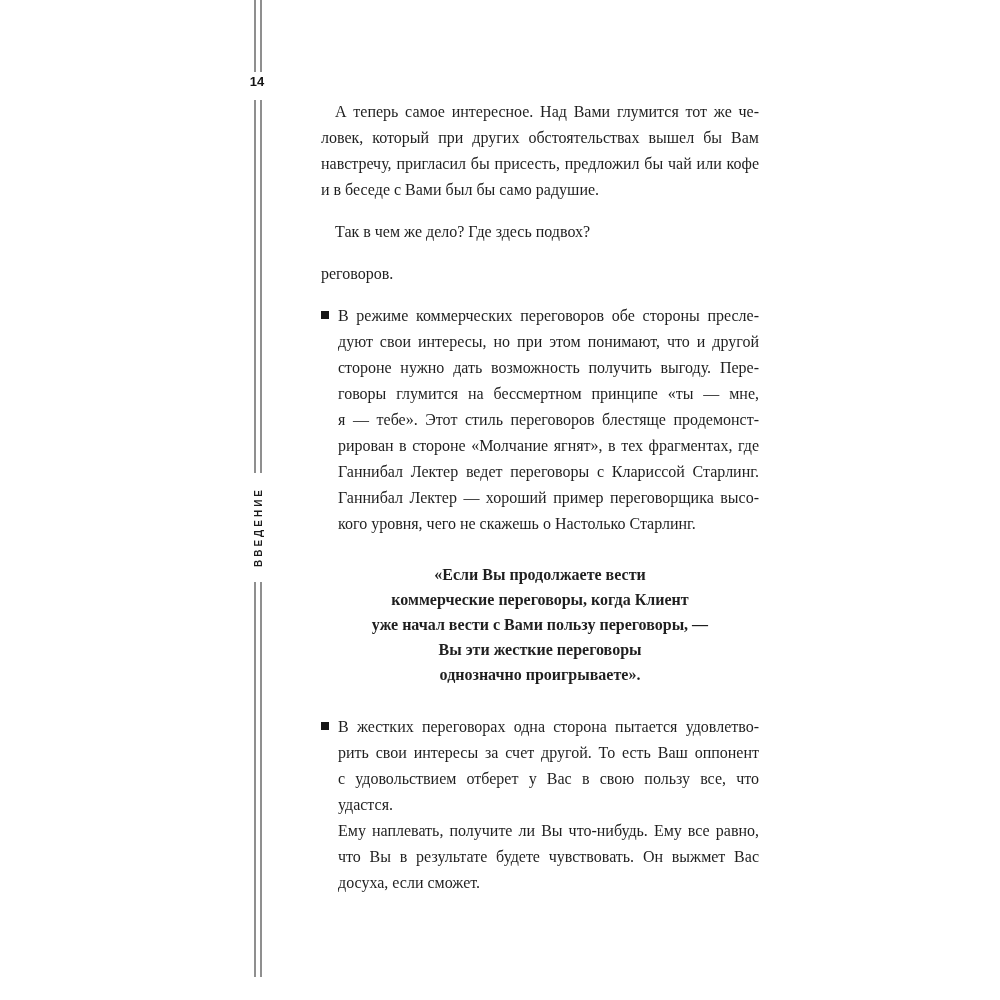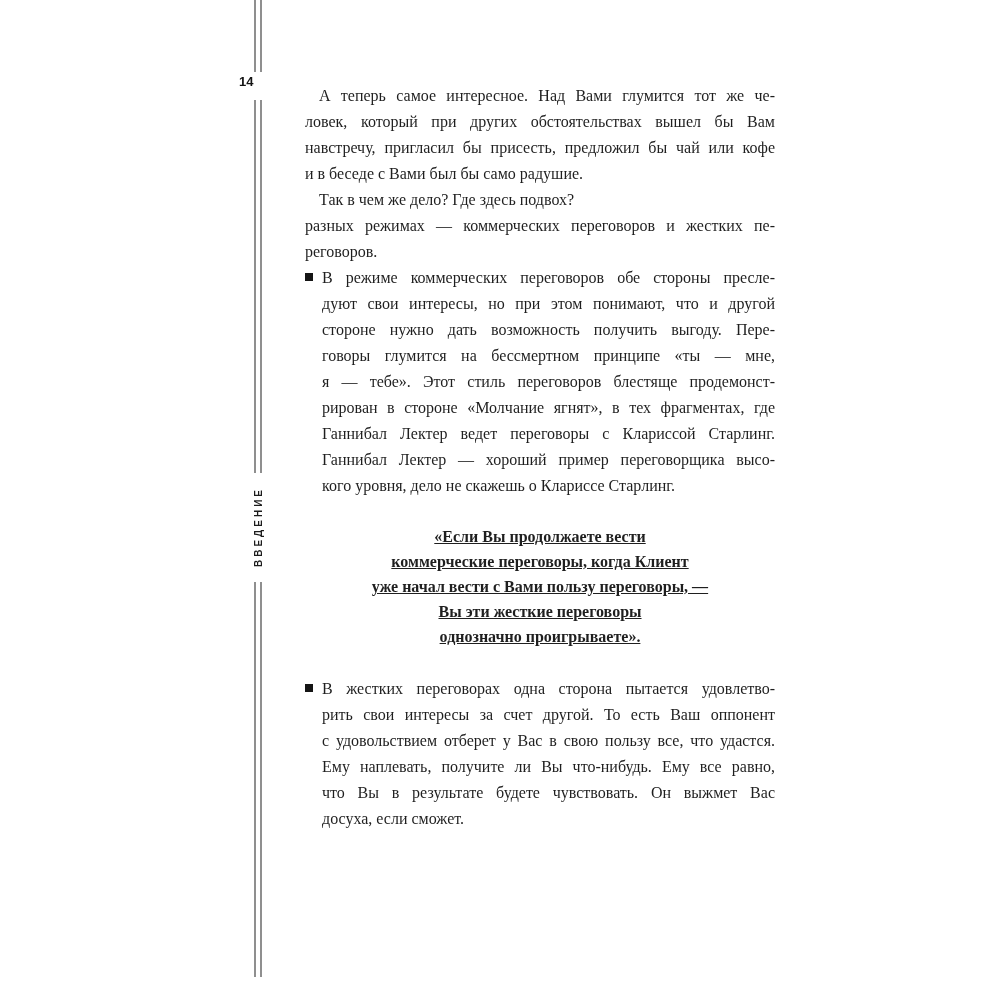--- a/index.html
+++ b/index.html
@@ -21,20 +21,21 @@
     border-right: 2px solid #8f8f8f;
   }
   .rule-top { top: 0; height: 72px; }
   .rule-mid { top: 100px; height: 373px; }
   .rule-bot { top: 582px; height: 395px; }
 
   
   .page-number {
     position: absolute;
     left: 239px; top: 74px; width: 36px;
+    text-align: center;
     font-family: "Liberation Sans", "DejaVu Sans", sans-serif;
     font-weight: bold;
     font-size: 13px;
     color: #141414;
   }
 
   
   .margin-label {
     position: absolute;
     left: 258px; top: 527px;
@@ -48,39 +49,39 @@
     color: #1c1c1c;
   }
 
   
   .text-column {
     position: absolute;
     left: 305px; top: 83px; width: 470px;
     font-size: 16px;
     line-height: 26px;
   }
-  .para { margin: 0; }
+  .para { margin: 16px; }
   .line { text-align: justify; text-align-last: justify; }
   .line.last { text-align-last: left; }
   .para.indent .line.first { text-indent: 14px; }
 
   .para.bullet { position: relative; padding-left: 17px; }
   .bullet-marker {
     position: absolute;
     left: 0; top: 8px;
     width: 8px; height: 8px;
     background: #151515;
   }
 
   .para.quote {
     font-weight: bold;
     line-height: 25px;
     margin: 25px 0 27px 0;
   }
-  .para.quote .line { text-align-last: center; text-decoration: underline; }
+  .para.quote .line { text-align-last: center; }
 </style>
 </head>
 <body>
 
 <div class="rule rule-top"></div>
 <div class="page-number">14</div>
 <div class="rule rule-mid"></div>
 <div class="margin-label">ВВЕДЕНИЕ</div>
 <div class="rule rule-bot"></div>
 
@@ -88,34 +89,33 @@
     <div class="para indent">
       <div class="line first">А теперь самое интересное. Над Вами глумится тот же че-</div>
       <div class="line">ловек, который при других обстоятельствах вышел бы Вам</div>
       <div class="line">навстречу, пригласил бы присесть, предложил бы чай или кофе</div>
       <div class="line last">и в беседе с Вами был бы само радушие.</div>
     </div>
     <div class="para indent">
       <div class="line first last">Так в чем же дело? Где здесь подвох?</div>
     </div>
     <div class="para indent">
-      <div class="line">разных режимах — коммерческих переговоров и жестких пе-</div>
       <div class="line last">реговоров.</div>
     </div>
     <div class="para bullet">
       <span class="bullet-marker"></span>
       <div class="line first">В режиме коммерческих переговоров обе стороны пресле-</div>
       <div class="line">дуют свои интересы, но при этом понимают, что и другой</div>
       <div class="line">стороне нужно дать возможность получить выгоду. Пере-</div>
       <div class="line">говоры глумится на бессмертном принципе «ты — мне,</div>
       <div class="line">я — тебе». Этот стиль переговоров блестяще продемонст-</div>
       <div class="line">рирован в стороне «Молчание ягнят», в тех фрагментах, где</div>
       <div class="line">Ганнибал Лектер ведет переговоры с Клариссой Старлинг.</div>
       <div class="line">Ганнибал Лектер — хороший пример переговорщика высо-</div>
-      <div class="line last">кого уровня, дело не скажешь о Клариссе Старлинг.</div>
+      <div class="line last">кого уровня, чего не скажешь о Настолько Старлинг.</div>
     </div>
     <div class="para quote">
       <div class="line first">«Если Вы продолжаете вести</div>
       <div class="line">коммерческие переговоры, когда Клиент</div>
       <div class="line">уже начал вести с Вами пользу переговоры, —</div>
       <div class="line">Вы эти жесткие переговоры</div>
       <div class="line last">однозначно проигрываете».</div>
     </div>
     <div class="para bullet">
       <span class="bullet-marker"></span>

